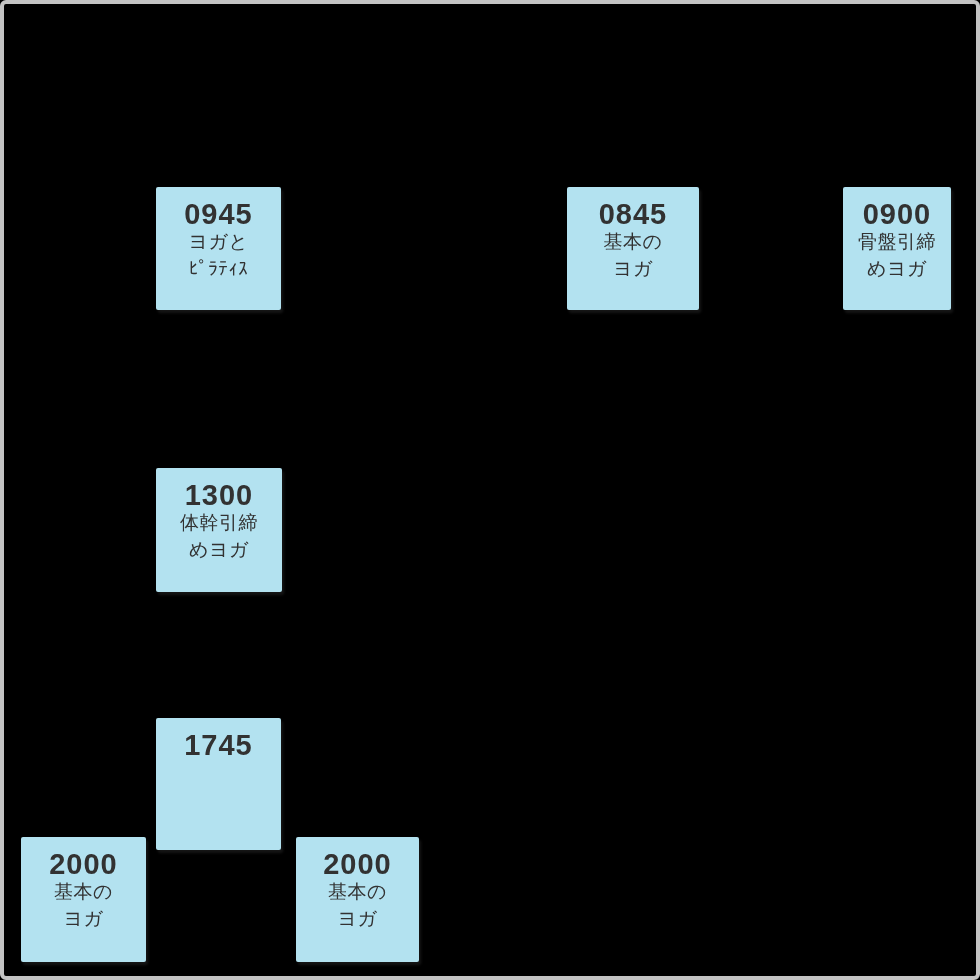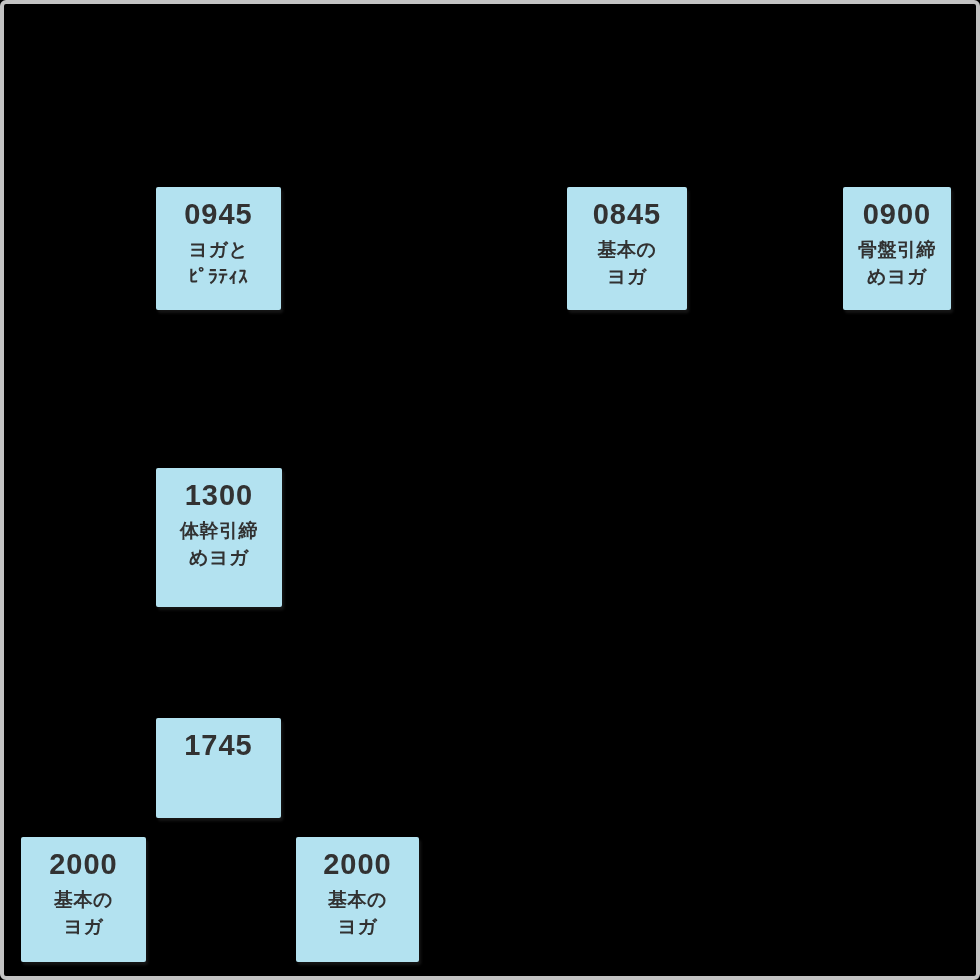--- a/index.html
+++ b/index.html
@@ -36,49 +36,49 @@
     box-shadow: 2px 3px 3px rgba(120,120,120,0.18);
     cursor: pointer;
   }
   .class-card .time {
     font-size: 29px;
     font-weight: bold;
     line-height: 1.05;
     letter-spacing: 1px;
   }
   .class-card .name {
-    margin-top: 8px;
+    margin-top: 0;
     font-size: 19px;
-    font-weight: bold;
+    font-weight: normal;
     line-height: 1.4;
     letter-spacing: 0.5px;
   }
 </style>
 </head>
 <body>
 
 <div class="frame">
   <div class="board" id="board">
       <div class="class-card" style="left: 152px; top: 183px; width: 125px; height: 123px;">
         <div class="time">0945</div>
         <div class="name">ヨガと<br>ﾋﾟﾗﾃｨｽ</div>
       </div>
-      <div class="class-card" style="left: 563px; top: 183px; width: 120px; height: 123px;">
+      <div class="class-card" style="left: 563px; top: 183px; width: 132px; height: 123px;">
         <div class="time">0845</div>
         <div class="name">基本の<br>ヨガ</div>
       </div>
       <div class="class-card" style="left: 839px; top: 183px; width: 108px; height: 123px;">
         <div class="time">0900</div>
         <div class="name">骨盤引締<br>めヨガ</div>
       </div>
-      <div class="class-card" style="left: 152px; top: 464px; width: 126px; height: 139px;">
+      <div class="class-card" style="left: 152px; top: 464px; width: 126px; height: 124px;">
         <div class="time">1300</div>
         <div class="name">体幹引締<br>めヨガ</div>
       </div>
-      <div class="class-card" style="left: 152px; top: 714px; width: 125px; height: 100px;">
+      <div class="class-card" style="left: 152px; top: 714px; width: 125px; height: 132px;">
         <div class="time">1745</div>
       </div>
       <div class="class-card" style="left: 17px; top: 833px; width: 125px; height: 125px;">
         <div class="time">2000</div>
         <div class="name">基本の<br>ヨガ</div>
       </div>
       <div class="class-card" style="left: 292px; top: 833px; width: 123px; height: 125px;">
         <div class="time">2000</div>
         <div class="name">基本の<br>ヨガ</div>
       </div>

